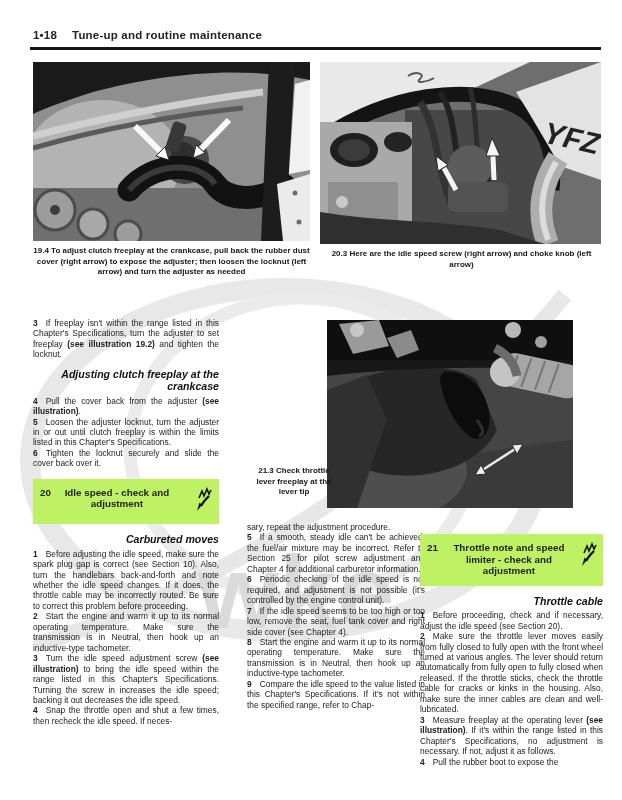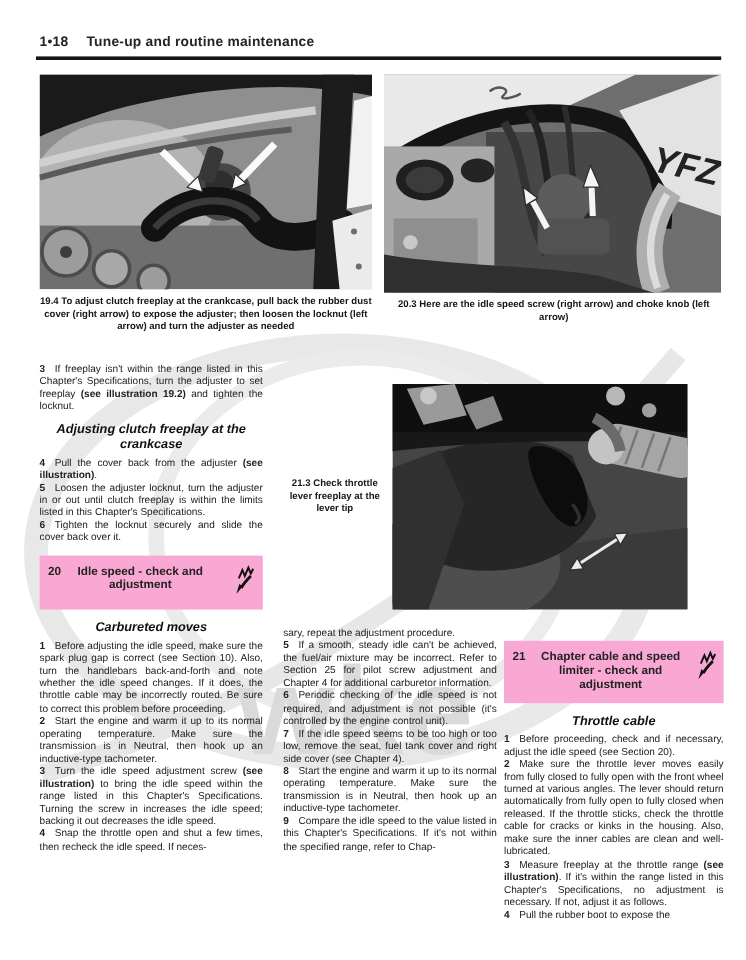--- a/index.html
+++ b/index.html
@@ -16,32 +16,32 @@
   .rule{position:absolute;left:30px;top:47px;width:571px;height:3px;background:#161616;}
   .photo{position:absolute;line-height:0;}
   .photo svg{display:block;}
   .p1{left:33px;top:62px;width:277px;height:179px;}
   .p2{left:320px;top:62px;width:281px;height:182px;}
   .p3{left:327px;top:320px;width:246px;height:188px;}
   .caption{position:absolute;text-align:center;font-weight:bold;font-size:8px;
     line-height:10.6px;color:#161616;}
   .cap1{left:33px;top:246px;width:277px;text-align:center;}
   .cap2{left:322px;top:249px;width:279px;}
-  .cap3{left:233px;top:330px;width:92px;height:168px;display:flex;align-items:center;}
+  .cap3{left:248px;top:330px;width:92px;height:168px;display:flex;align-items:flex-end;}
   .cap3 div{width:100%;}
   .col{position:absolute;font-size:8.4px;line-height:10.45px;text-align:justify;color:#222;}
-  .leftcol{left:33px;top:302px;width:186px;}
-  .midcol{left:236px;top:522px;width:178px;}
+  .leftcol{left:33px;top:318px;width:186px;}
+  .midcol{left:247px;top:522px;width:178px;}
   .rightcol{left:420px;top:524px;width:183px;}
   .para{margin:0;}
   .num{font-weight:bold;padding-right:8px;}
   .bold{font-weight:bold;}
   .subhead{font-weight:bold;font-style:italic;font-size:10.6px;line-height:12.4px;
-    margin:8px 0 3px;color:#101010;text-align:center;}
-  .secbox{background:#f9a8d4;display:flex;align-items:flex-start;gap:7px;
+    margin:8px 0 3px;color:#101010;text-align:right;}
+  .secbox{background:#bef264;display:flex;align-items:flex-start;gap:7px;
     padding:8px 7px 9px 7px;margin:10px 0 9px;}
   .secbox .bnum{font-weight:bold;font-size:9.8px;line-height:11.6px;}
   .secbox .btitle{font-weight:bold;font-size:9.8px;line-height:11.6px;flex:0 0 auto;text-align:center;}
   .t20{width:118px;}
   .t21{width:128px;}
   .secbox .icon{margin-left:auto;flex:0 0 auto;}
 </style>
 </head>
 <body>
 
@@ -199,30 +199,30 @@
       <p class="para"><span class="num">5</span><span>If a smooth, steady idle can't be achieved, the fuel/air mixture may be incorrect. Refer to Section 25 for pilot screw adjustment and Chapter 4 for additional carburetor information.</span></p>
       <p class="para"><span class="num">6</span><span>Periodic checking of the idle speed is not required, and adjustment is not possible (it's controlled by the engine control unit).</span></p>
       <p class="para"><span class="num">7</span><span>If the idle speed seems to be too high or too low, remove the seat, fuel tank cover and right side cover (see Chapter 4).</span></p>
       <p class="para"><span class="num">8</span><span>Start the engine and warm it up to its normal operating temperature. Make sure the transmission is in Neutral, then hook up an inductive-type tachometer.</span></p>
       <p class="para"><span class="num">9</span><span>Compare the idle speed to the value listed in this Chapter's Specifications. If it's not within the specified range, refer to Chap-</span></p>
     </div>
 
     <div class="col rightcol">
       <div class="secbox">
         <span class="bnum">21</span>
-        <span class="btitle t21">Chapter cable and speed limiter - check and adjustment</span>
+        <span class="btitle t21">Throttle note and speed limiter - check and adjustment</span>
         <span class="icon">
           <svg width="17" height="26" viewBox="0 0 17 26">
             <path d="M4,11 L7,4 L9,9 L12,2 L14,7 L16,3" stroke="#111" stroke-width="1.6" fill="none"></path>
             <path d="M14,9 C11,12 8,15 6,19" stroke="#111" stroke-width="2.4" fill="none"></path>
             <polygon points="2,24 7,18 4.5,15.5" fill="#111"></polygon>
           </svg>
         </span>
       </div>
       <div class="subhead">Throttle cable</div>
       <p class="para"><span class="num">1</span><span>Before proceeding, check and if necessary, adjust the idle speed (see Section 20).</span></p>
       <p class="para"><span class="num">2</span><span>Make sure the throttle lever moves easily from fully closed to fully open with the front wheel turned at various angles. The lever should return automatically from fully open to fully closed when released. If the throttle sticks, check the throttle cable for cracks or kinks in the housing. Also, make sure the inner cables are clean and well-lubricated.</span></p>
-      <p class="para"><span class="num">3</span><span>Measure freeplay at the throttle range </span><span class="bold">(see illustration)</span><span>. If it's within the range listed in this Chapter's Specifications, no adjustment is necessary. If not, adjust it as follows.</span></p>
+      <p class="para"><span class="num">3</span><span>Measure freeplay at the operating lever </span><span class="bold">(see illustration)</span><span>. If it's within the range listed in this Chapter's Specifications, no adjustment is necessary. If not, adjust it as follows.</span></p>
       <p class="para"><span class="num">4</span><span>Pull the rubber boot to expose the</span></p>
     </div>
 
   </div>
 </div>
 
 </body></html>

